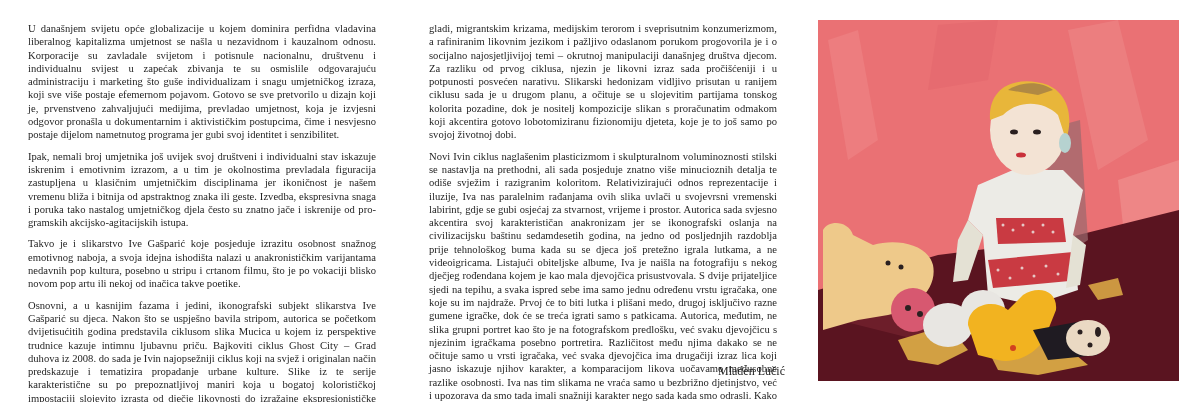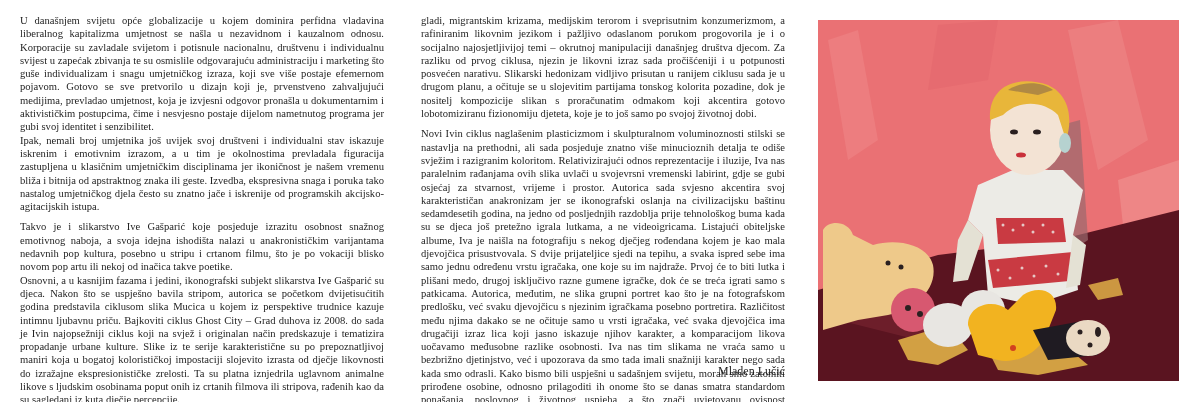--- a/index.html
+++ b/index.html
@@ -9,21 +9,21 @@
       top: 14px;
       font-family: "Liberation Serif", "DejaVu Serif", serif;
       font-size: 10.6px;
       line-height: 13.3px;
       color: #1e1e1e;
       text-align: justify;
       hyphens: manual;
     }
     .col-left { left: 20px; width: 364px; }
     .col-mid { left: 421px; width: 364px; }
-    .column p { margin: 0; }
+    .column p { margin: 8px; }
     .column p.gap { margin-top: 7px; }
     .signature {
       position: absolute;
       left: 421px; width: 364px;
       top: 364px;
       text-align: right;
       font-family: "Liberation Serif", "DejaVu Serif", serif;
       font-size: 12px;
       color: #1e1e1e;
     }

